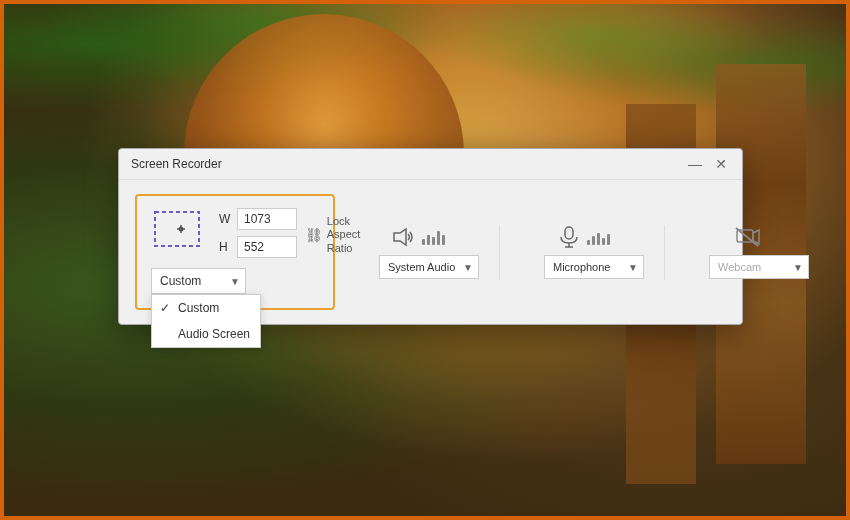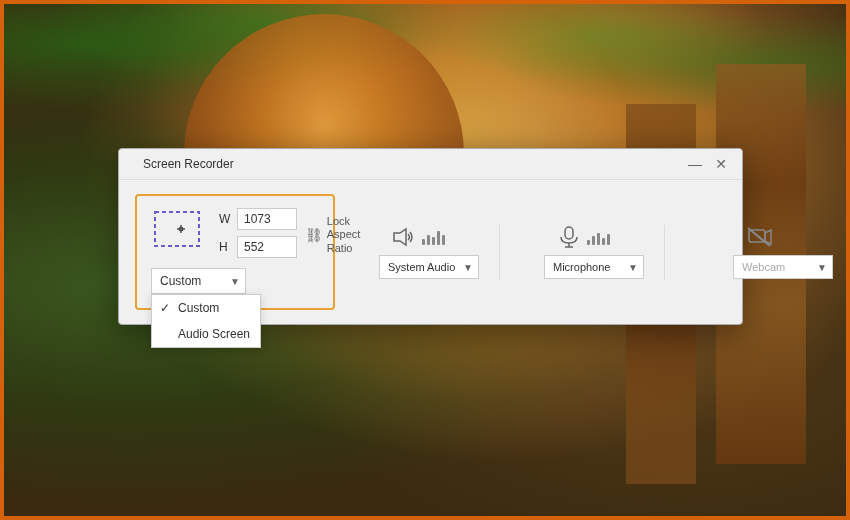--- a/index.html
+++ b/index.html
@@ -94,21 +94,20 @@
       justify-content: space-between;
       padding: 6px 12px;
       background: #f0f0f0;
       border-bottom: 1px solid #ddd;
       border-radius: 4px 4px 0 0;
     }
 
     .dialog-title {
       font-size: 12px;
       color: #333;
-      margin-left: 12px;
     }
 
     .dialog-controls {
       display: flex;
       gap: 8px;
     }
 
     .dialog-btn {
       width: 18px;
       height: 18px;
@@ -482,21 +481,21 @@
       <div class="av-group">
         <div class="av-icon-row">
 
           <svg class="icon-svg" viewBox="0 0 28 24" fill="none" xmlns="http://www.w3.org/2000/svg">
             <rect x="4" y="5" width="16" height="12" rx="2" stroke="#888" stroke-width="1.5" fill="none"></rect>
             <polygon points="20,8 26,5 26,19 20,16" stroke="#888" stroke-width="1.5" fill="none"></polygon>
             <line x1="3" y1="3" x2="25" y2="21" stroke="#888" stroke-width="2"></line>
           </svg>
         </div>
         <div class="av-select-wrapper">
-          <select class="av-select" style="color:#aaa;margin-left:24px;">
+          <select class="av-select" style="color:#aaa;">
             <option>Webcam</option>
           </select>
           <span class="select-arrow">▼</span>
         </div>
       </div>
 
     </div>
 
   </div>
 </div>

